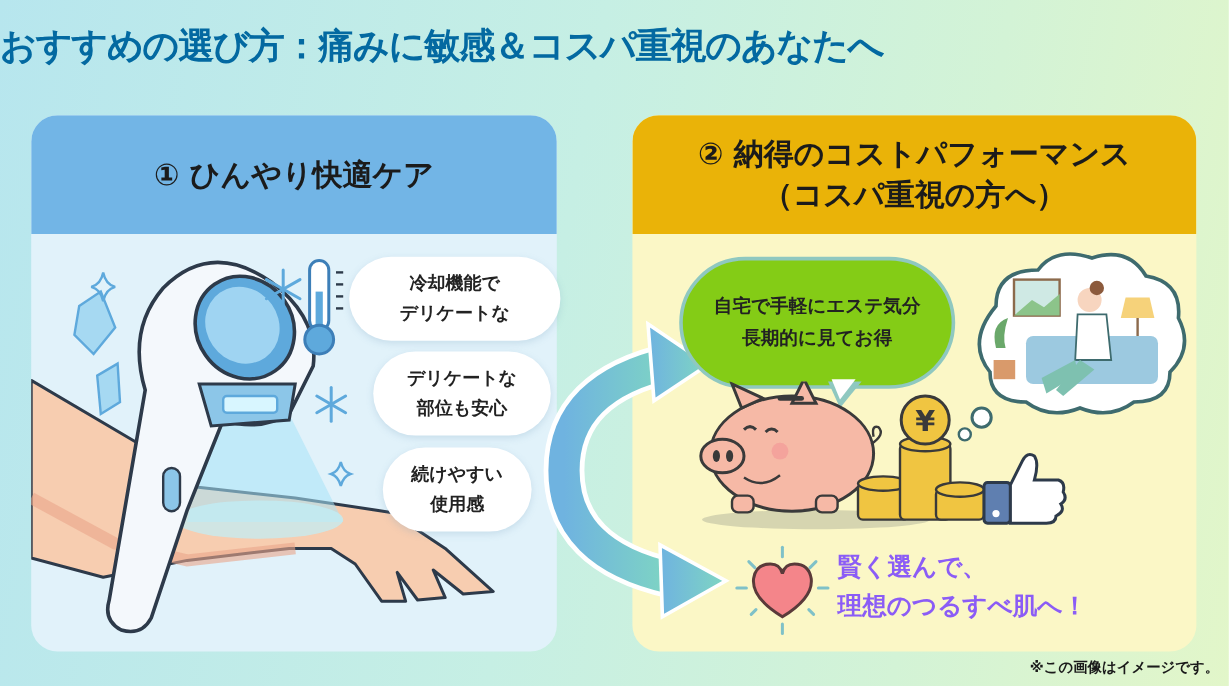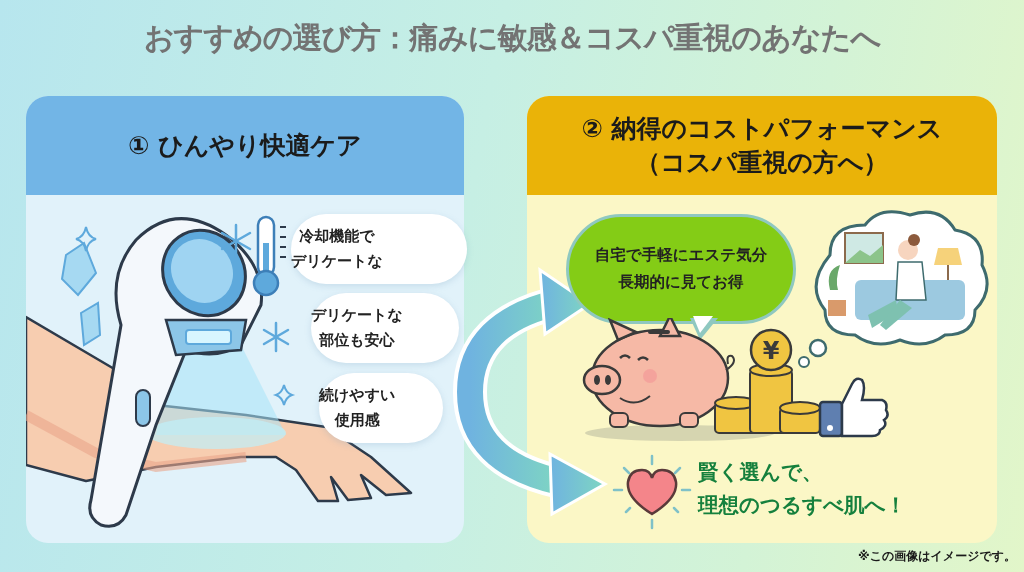--- a/index.html
+++ b/index.html
@@ -4,36 +4,36 @@
   <style>
     * { box-sizing: border-box; margin: 0; padding: 0; }
     html, body { width: 1024px; height: 572px; overflow: hidden; }
     body {
       font-family: "DejaVu Sans", sans-serif;
       background: linear-gradient(100deg, #b7e6ee 0%, #c6efe4 45%, #d3f3d6 75%, #e2f6c9 100%);
       position: relative;
       color: #1a1a1a;
     }
     .main-title {
-      position: absolute; left: 0; top: 18px; width: 1024px; text-align: center;
-      font-size: 30px; font-weight: bold; letter-spacing: -1px; color: #737373;
+      position: absolute; left: 0; top: 18px; width: 1024px; text-align: left;
+      font-size: 30px; font-weight: bold; letter-spacing: -1px; color: #0369a1;
     }
     .panel { position: absolute; top: 96px; height: 447px; border-radius: 22px; overflow: hidden; }
     .panel-left { left: 26px; width: 438px; background: #e1f2fa; }
     .panel-right { left: 527px; width: 470px; background: #fbf7c6; }
     .panel-header {
       height: 99px; display: flex; flex-direction: column; justify-content: center; align-items: center;
       font-weight: bold; font-size: 25px; line-height: 34px; color: #1b1b1b;
     }
     .panel-left .panel-header { background: #72b5e6; }
     .panel-right .panel-header { background: #eab308; }
 
     .bubble {
       position: absolute; background: #ffffff; border-radius: 40px;
-      display: flex; align-items: center; justify-content: flex-start; text-align: center;
+      display: flex; align-items: center; justify-content: center; text-align: center;
       font-size: 15px; line-height: 25px; font-weight: bold; color: #222;
       box-shadow: 0 2px 6px rgba(120,160,190,0.25);
     }
     .speech {
       position: absolute; left: 566px; top: 214px; width: 230px; height: 110px;
       background: #84cc16; border: 3px solid #8fc8c0; border-radius: 60px;
       display: flex; align-items: center; justify-content: center; text-align: center;
       font-size: 15.5px; line-height: 27px; font-weight: bold; color: #222;
     }
     .speech-tail {
@@ -41,21 +41,21 @@
       border-left: 10px solid transparent; border-right: 18px solid transparent;
       border-top: 22px solid #8fc8c0;
     }
     .speech-tail-inner {
       position: absolute; left: 693px; top: 316px; width: 0; height: 0;
       border-left: 7px solid transparent; border-right: 13px solid transparent;
       border-top: 17px solid #fff;
     }
     .cta {
       position: absolute; left: 698px; top: 456px; font-size: 20.5px; line-height: 33px;
-      font-weight: bold; color: #15803d;
+      font-weight: bold; color: #8b5cf6;
     }
     .note {
       position: absolute; right: 8px; top: 548px; font-size: 12px; font-weight: bold; color: #1a1a1a;
     }
     svg.abs { position: absolute; }
   </style>
 </head>
 <body>
 
 <h1 class="main-title">おすすめの選び方：痛みに敏感＆コスパ重視のあなたへ</h1>

